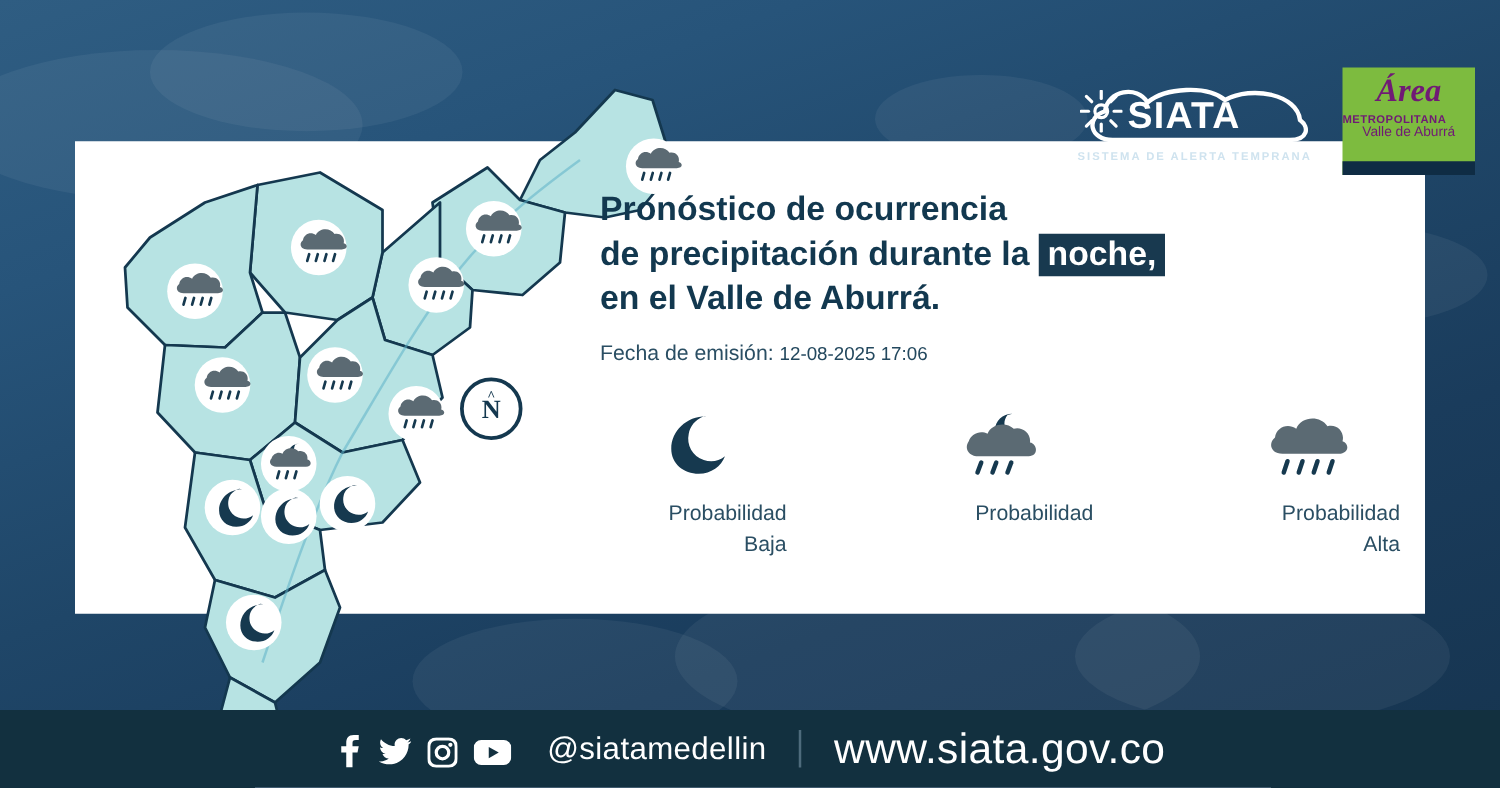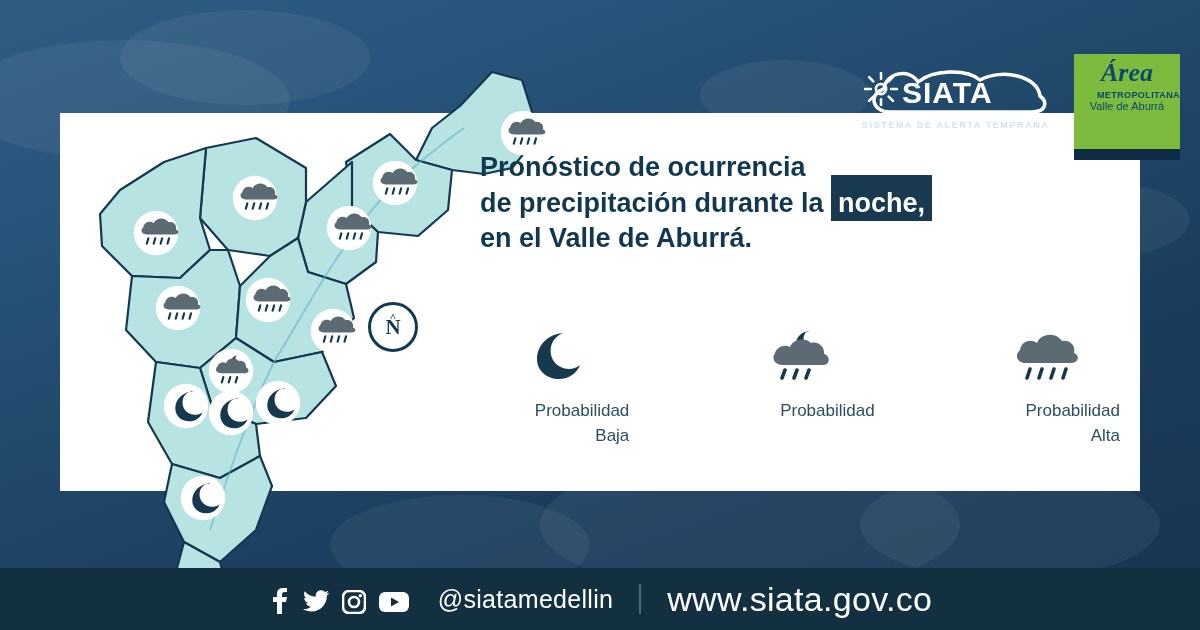--- a/index.html
+++ b/index.html
@@ -51,46 +51,46 @@
   .siata-logo .siata-word {
     position: absolute; left: 40px; top: 22px;
     color: #fff; font-size: 30px; font-weight: bold; letter-spacing: 1px;
     font-family: "Liberation Sans", sans-serif;
   }
   .siata-logo .siata-sub {
     position: absolute; left: 0px; top: 66px;
     color: #cfe3ef; font-size: 9px; letter-spacing: 1.6px; font-weight: bold;
   }
   .area-logo {
-    width: 106px; height: 106px;
+    width: 106px; height: 86px;
     background: #7dbb3f;
     position: relative;
-    color: #0c4a6e;
+    color: #701a75;
     padding-top: 6px;
   }
   .area-logo .a-word {
     font-size: 26px; font-style: italic; font-weight: bold;
     text-align: center; line-height: 1; font-family: "Liberation Serif", serif;
   }
-  .area-logo .a-l1 { font-size: 9px; font-weight: bold; text-align: right; letter-spacing: .4px; margin-top: 4px;}
+  .area-logo .a-l1 { font-size: 9px; font-weight: bold; text-align: left; letter-spacing: .4px; margin-top: 4px;}
   .area-logo .a-l2 { font-size: 11px; font-weight: normal; text-align: center; }
   .area-logo .a-bar { position: absolute; left: 0; bottom: 0; width: 100%; height: 11px; background: #0f2c44; }
 
   
   .content {
     position: absolute;
     left: 480px; top: 150px; width: 640px;
     color: #123b57;
   }
   .title {
     font-size: 27px; font-weight: bold; line-height: 1.32;
     color: #12384f;
   }
   .hl {
-    background: #18394f; color: #ffffff; padding: 13px 7px 3px 7px;
+    background: #18394f; color: #ffffff; padding: 1px 7px 3px 7px;
   }
   .fecha {
     margin-top: 16px;
     font-size: 17px; color: #2a4e63;
   }
   .fecha .val { font-size: 15px; color: #23485e; }
 
   .legend {
     position: absolute;
     left: 480px; top: 325px; width: 640px;
@@ -347,20 +347,24 @@
 
   <div class="content">
     <div class="title">
       <div>Pronóstico de ocurrencia</div>
       <div>
         <span>de precipitación durante la</span>
         <span class="hl">noche,</span>
       </div>
       <div>en el Valle de Aburrá.</div>
     </div>
+    <div class="fecha">
+      <span>Fecha de emisión:</span>
+      <span class="val">12-08-2025 17:06</span>
+    </div>
   </div>
 
   <div class="legend">
 
     <div class="legend-item">
       <svg width="60" height="60" viewBox="0 0 60 60" style="margin:0 auto;">
         <path d="M40 8 C24 8 12 20 12 34 C12 46 22 54 34 54 C44 54 52 48 55 40 C50 44 44 45 38 43 C29 40 24 31 26 22 C27 16 31 11 38 8 Z" fill="#16394f"></path>
       </svg>
       <div class="legend-label">
         <div>Probabilidad</div>

